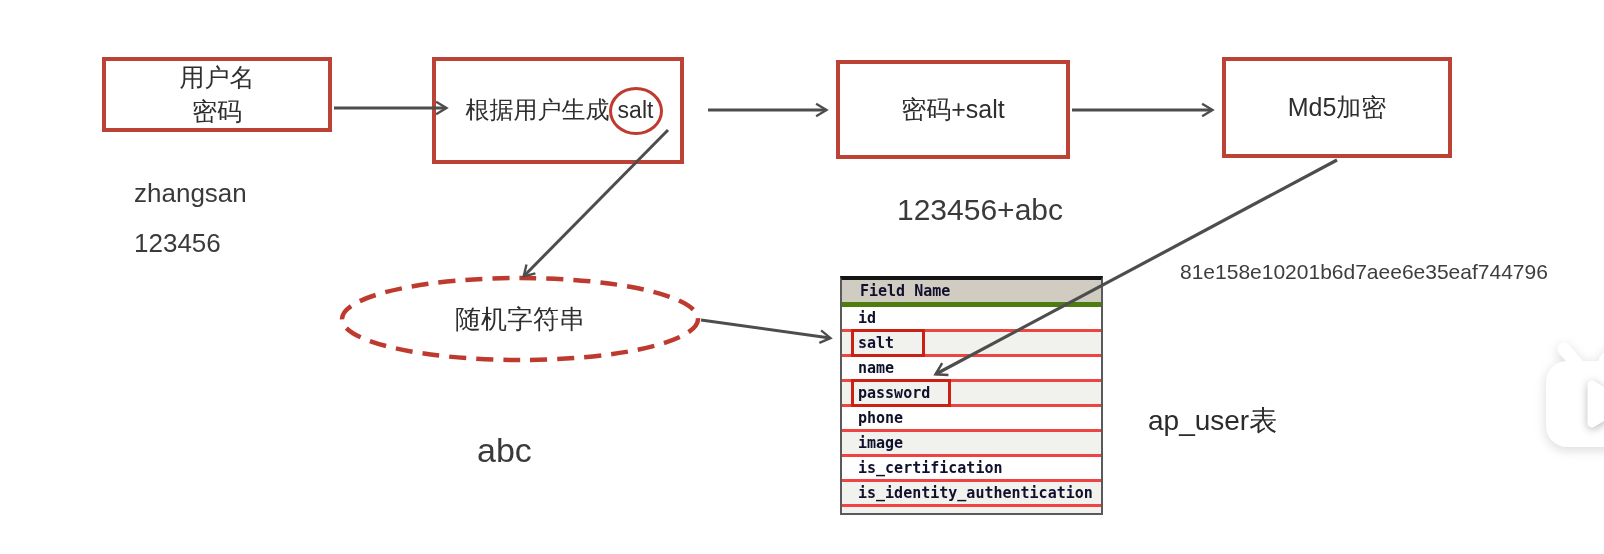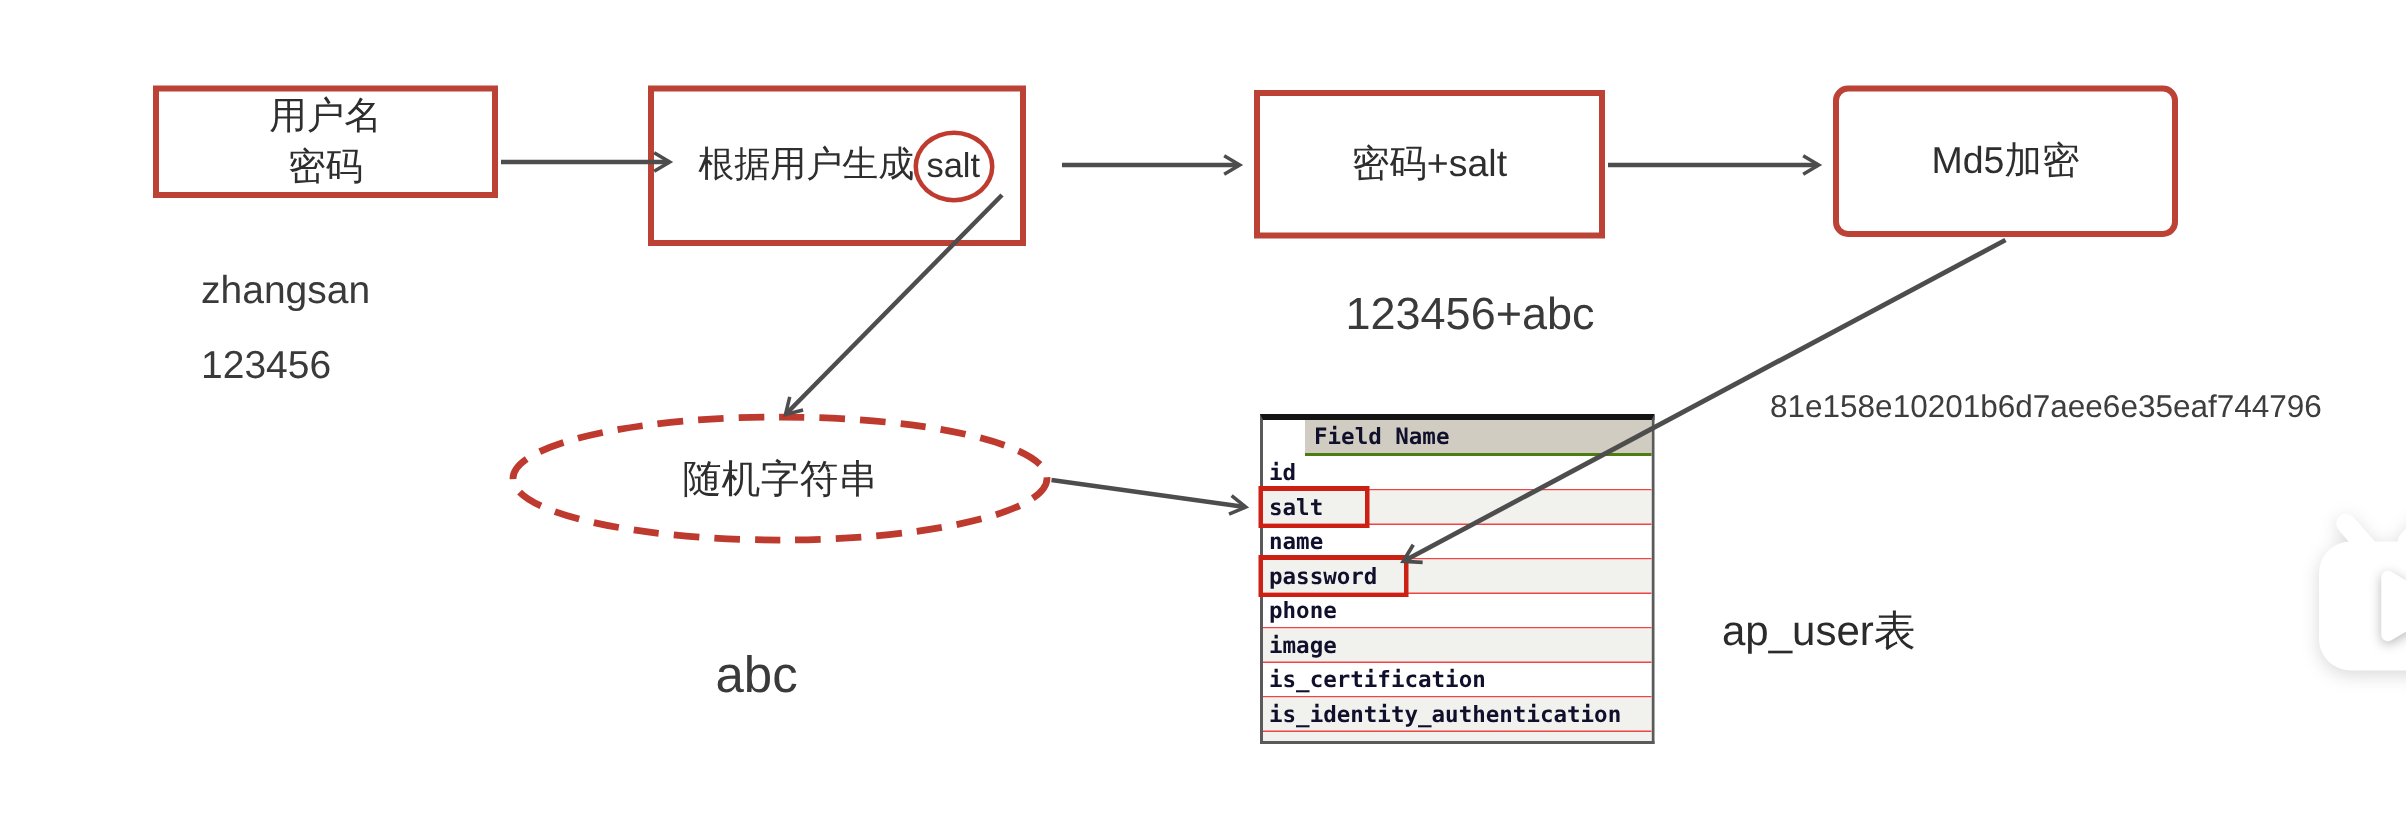--- a/index.html
+++ b/index.html
@@ -10,21 +10,21 @@
   .abs{position:absolute;}
   
   .flow-box{
     position:absolute;box-sizing:border-box;background:#fff;
     border:4px solid #bd4236;display:flex;align-items:center;justify-content:center;
     font-size:25px;line-height:1.35;text-align:center;color:#2e2e2e;
   }
   #box-user{left:102px;top:57px;width:230px;height:75px;}
   #box-salt-gen{left:432px;top:57px;width:252px;height:107px;font-size:24px;}
   #box-concat{left:836px;top:60px;width:234px;height:99px;}
-  #box-md5{left:1222px;top:57px;width:230px;height:101px;border-radius:10px;}
+  #box-md5{left:1222px;top:57px;width:230px;height:101px;}
   .salt-circled{
     display:inline-flex;align-items:center;justify-content:center;
     width:48px;height:42px;border:3px solid #bf3b2f;border-radius:50%;
     margin:-6px -12px -6px -1px;font-size:23px;color:#2e2e2e;
   }
   
   .plain-label{position:absolute;white-space:nowrap;color:#3a3a3a;}
   #lbl-username{left:134px;top:178px;font-size:26px;}
   #lbl-password{left:134px;top:228px;font-size:26px;}
   #lbl-concat{left:897px;top:193px;font-size:30px;}
@@ -33,26 +33,26 @@
   #lbl-table-caption{left:1148px;top:402px;font-size:28px;color:#2b2b2b;}
   #lbl-ellipse{left:340px;top:280px;width:360px;height:78px;display:flex;
     align-items:center;justify-content:center;font-size:26px;color:#2e2e2e;}
   
   #db-table{
     position:absolute;left:840px;top:276px;width:263px;box-sizing:border-box;
     background:#fff;border:2px solid #5a5a5a;border-top:4px solid #141414;
     font-family:"DejaVu Sans Mono",monospace;font-weight:bold;font-size:15px;color:#10102c;
   }
   #db-table .thead{
-    height:22px;line-height:22px;background:#d0ccc2;padding-left:6px;
-    border-bottom:2px solid #4d7c0f;white-space:nowrap;overflow:hidden;margin-left:28px;
+    height:22px;line-height:22px;background:#d0ccc2;padding-left:18px;
+    border-bottom:5px solid #4d7c0f;white-space:nowrap;overflow:hidden;
   }
   #db-table .row{
-    position:relative;height:22px;line-height:22px;padding-left:4px;
-    border-bottom:1px solid #ef4444;white-space:nowrap;background:#fff;
+    position:relative;height:22px;line-height:22px;padding-left:16px;
+    border-bottom:3px solid #ef4444;white-space:nowrap;background:#fff;
   }
   #db-table .row:nth-of-type(odd){background:#f1f1ee;} 
   #db-table .row .cell-text{display:inline-block;}
   #db-table .row.highlighted .cell-text{
     position:relative;z-index:2;padding:0 6px 0 4px;margin-left:-4px;
     box-shadow:0 0 0 3px #cc2015;
   }
   #db-table .row.hl-salt .cell-text{min-width:58px;}
   #db-table .row.hl-password .cell-text{min-width:84px;}
   #db-table .filler{height:6px;background:#f1f1ee;}

